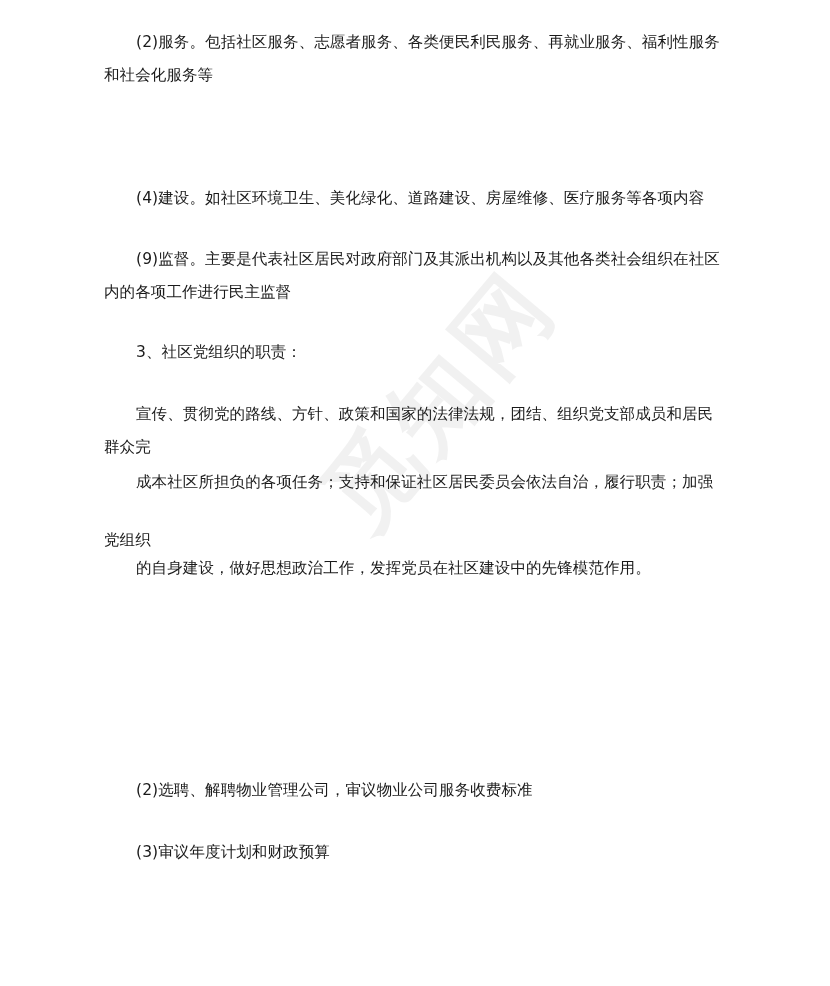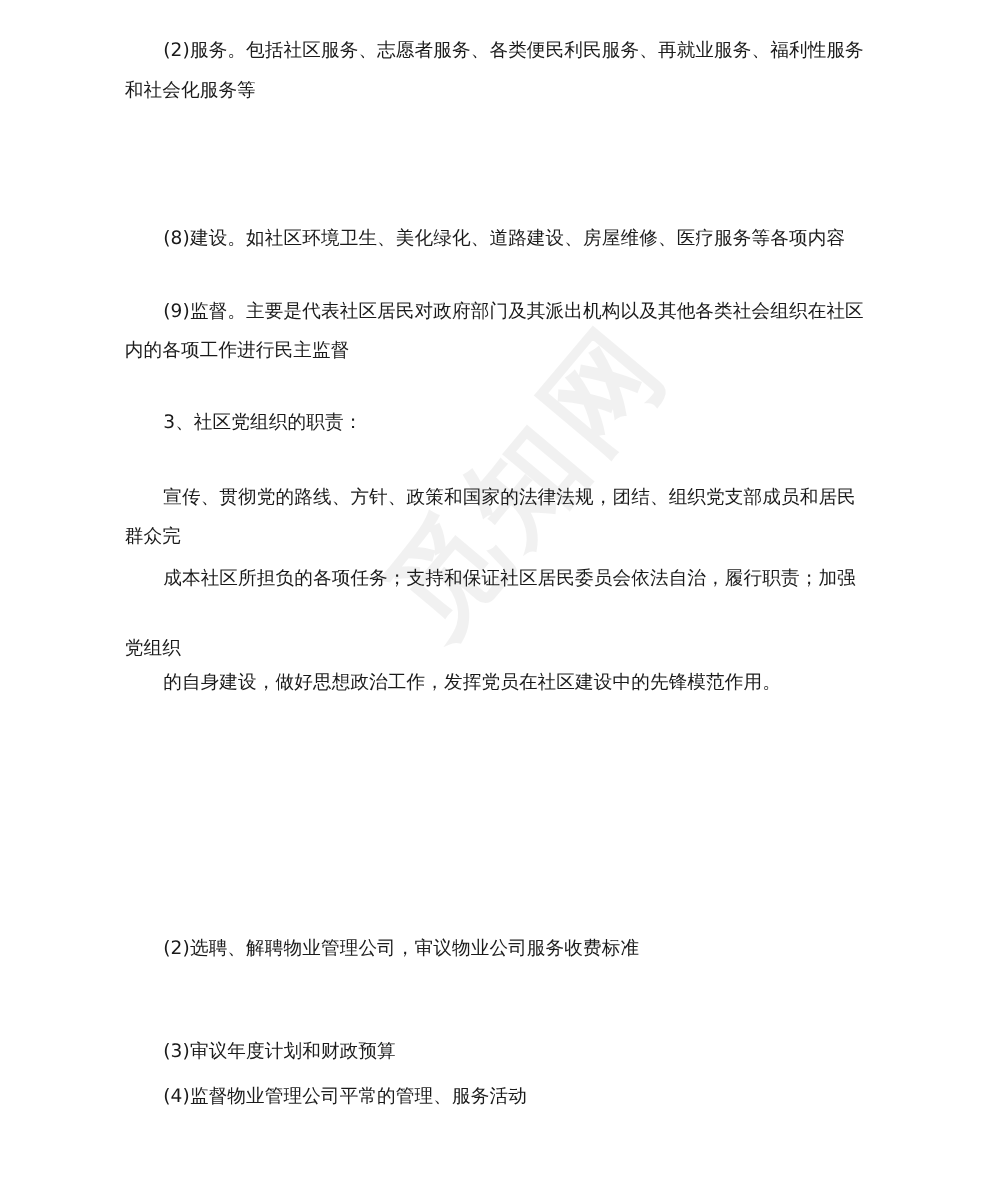--- a/index.html
+++ b/index.html
@@ -56,35 +56,34 @@
 </head>
 <body>
 
 <div class="page">
   <div class="watermark">觅知网</div>
 
   <div class="line indent" style="top:32px">(2)服务。包括社区服务、志愿者服务、各类便民利民服务、再就业服务、福利性服务</div>
   <div class="line" style="top:65px">和社会化服务等</div>
 
 
-  <div class="line indent" style="top:188px">(8)建设。如社区环境卫生、美化绿化、道路建设、房屋维修、医疗服务等各项内容</div>
+  <div class="line indent" style="top:188px">(4)建设。如社区环境卫生、美化绿化、道路建设、房屋维修、医疗服务等各项内容</div>
 
   <div class="line indent" style="top:249px">(9)监督。主要是代表社区居民对政府部门及其派出机构以及其他各类社会组织在社区</div>
   <div class="line" style="top:282px">内的各项工作进行民主监督</div>
 
   <div class="line indent" style="top:342px">3、社区党组织的职责：</div>
 
   <div class="line indent" style="top:404px">宣传、贯彻党的路线、方针、政策和国家的法律法规，团结、组织党支部成员和居民</div>
   <div class="line" style="top:437px">群众完</div>
 
   <div class="line indent" style="top:472px">成本社区所担负的各项任务；支持和保证社区居民委员会依法自治，履行职责；加强</div>
   <div class="line" style="top:530px">党组织</div>
 
   <div class="line indent" style="top:558px">的自身建设，做好思想政治工作，发挥党员在社区建设中的先锋模范作用。</div>
 
 
 
   <div class="line indent" style="top:780px">(2)选聘、解聘物业管理公司，审议物业公司服务收费标准</div>
 
-  <div class="line indent" style="top:866px">(3)审议年度计划和财政预算</div>
+  <div class="line indent" style="top:842px">(3)审议年度计划和财政预算</div>
 
-  <div class="line indent" style="top:903px">(4)监督物业管理公司平常的管理、服务活动</div>
 </div>
 
 </body></html>

